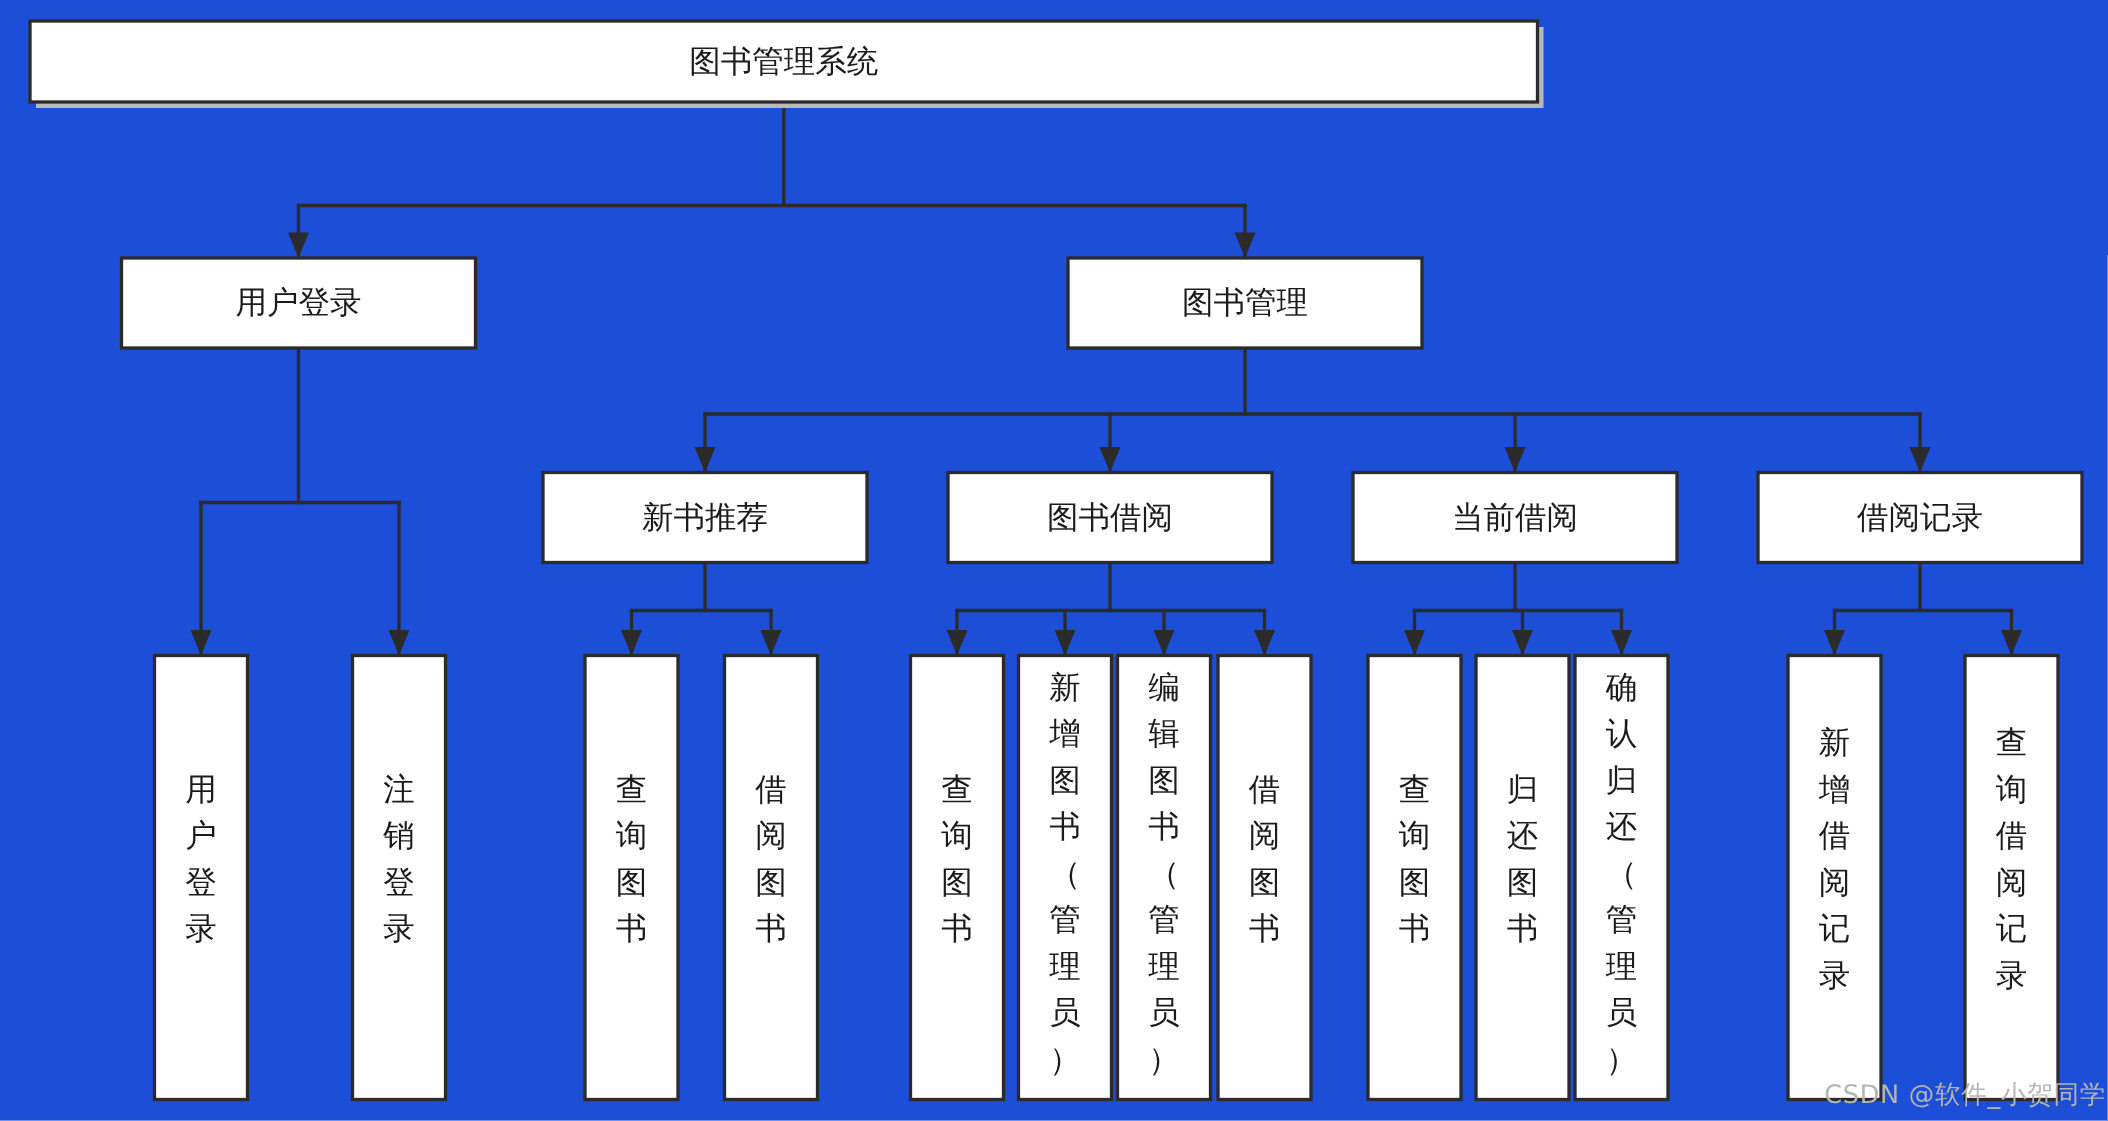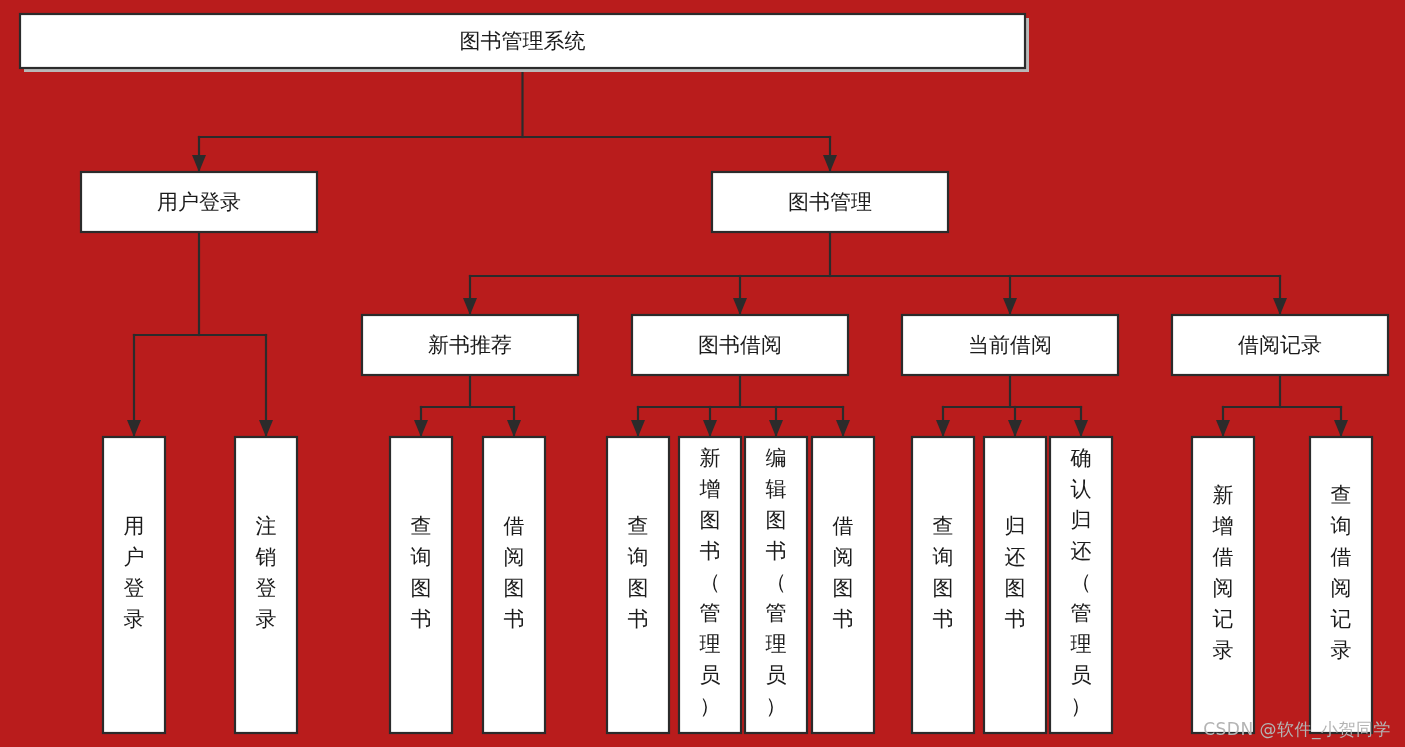--- a/index.html
+++ b/index.html
@@ -11,21 +11,21 @@
   body {
     width: 1405px;
     height: 747px;
     overflow: hidden;
     font-family: "DejaVu Sans", "Liberation Sans", sans-serif;
   }
   #diagram-root {
     position: relative;
     width: 1405px;
     height: 747px;
-    background: #b91c1c;
+    background: #1d4ed8;
   }
   svg.flow {
     position: absolute;
     top: 0;
     left: 0;
     width: 1405px;
     height: 747px;
     display: block;
   }
   .node-rect {
@@ -51,21 +51,21 @@
     font-family: "DejaVu Sans", "Liberation Sans", sans-serif;
     fill: #1b1b1b;
     text-anchor: middle;
     dominant-baseline: middle;
   }
   .label-h {
     font-size: 21px;
   }
   .watermark {
     position: absolute;
-    right: 14px;
+    right: 1px;
     bottom: 6px;
     font-family: "DejaVu Sans", "Liberation Sans", sans-serif;
     font-size: 17px;
     color: #b4b4b4;
     white-space: nowrap;
     letter-spacing: 0.5px;
     pointer-events: none;
     text-align: right;
   }
 </style>

